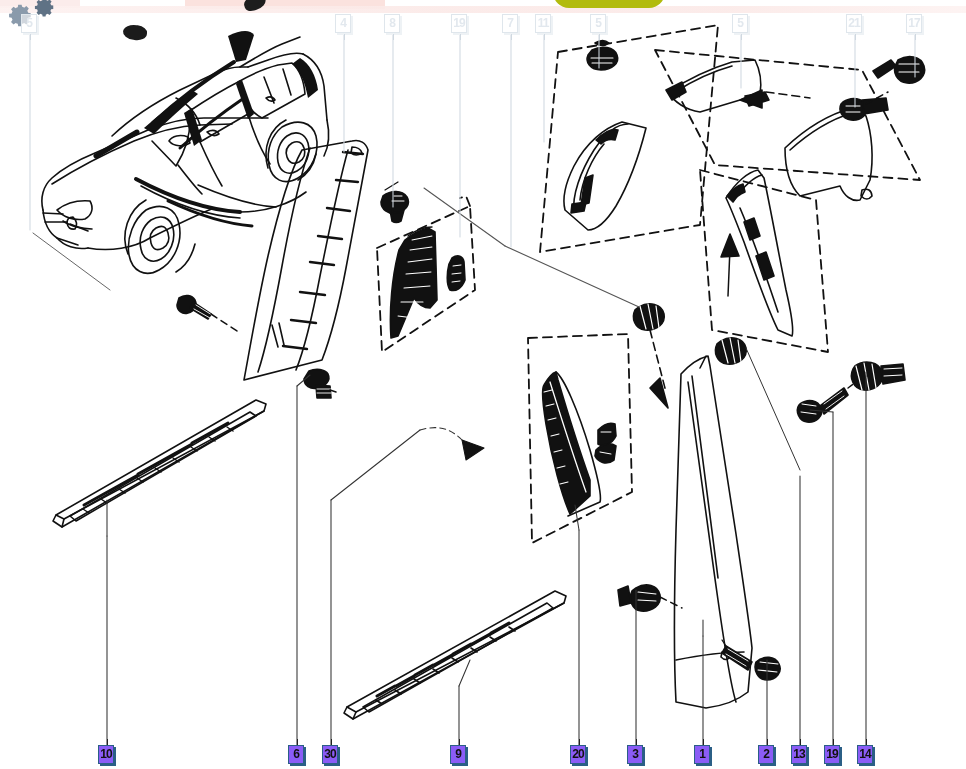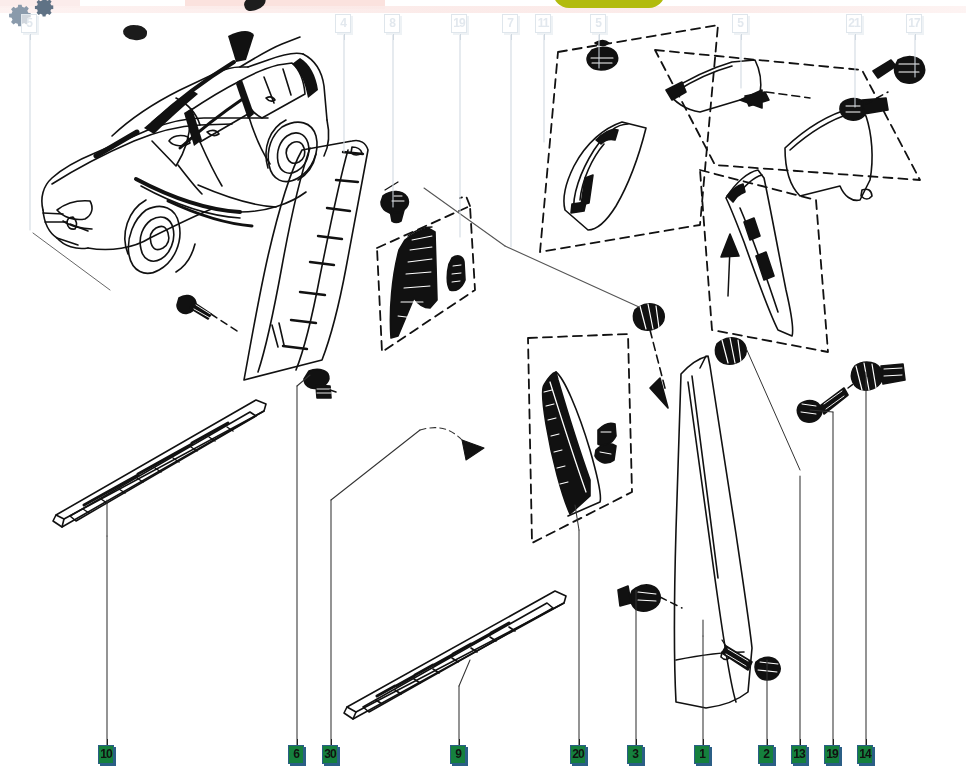--- a/index.html
+++ b/index.html
@@ -20,21 +20,21 @@
   .blob-dark2{position:absolute;left:123px;top:25px;width:24px;height:15px;
               background:#1b1b1b;border-radius:55% 45% 50% 50%;transform:rotate(8deg);}
   .gear{position:absolute;color:#8a9aab;}
   .gear svg{display:block;}
   .gear.g1{left:8px;top:2px;}
   .gear.g2{left:34px;top:-4px;color:#5f7285;}
 
   
   .callout{position:absolute;width:0;height:0;}
   .callout .box{position:absolute;left:-9px;top:0;min-width:16px;height:19px;
-                border:1.5px solid #2b5f86;background:#15803d;color:#111;
+                border:1.5px solid #2b5f86;background:#8b5cf6;color:#111;
                 font-size:12px;line-height:17px;text-align:center;
                 font-family:"Liberation Sans", sans-serif;font-weight:700;
                 letter-spacing:-1px;padding:0 1px;box-sizing:border-box;
                 box-shadow:2px 2px 0 #2b5f86;}
   .callout .stem{position:absolute;left:0px;top:19px;width:1px;background:#222;}
   .callout.top .stem{top:20px;}
   .callout.bot .box{top:0;}
   .callout.bot .stem{top:-1px;}
   .callout.faded .box{border-color:#dfe6ec;color:#e2e8ee;box-shadow:2px 2px 0 #eef2f5;
                       background:rgba(255,255,255,.6);}

